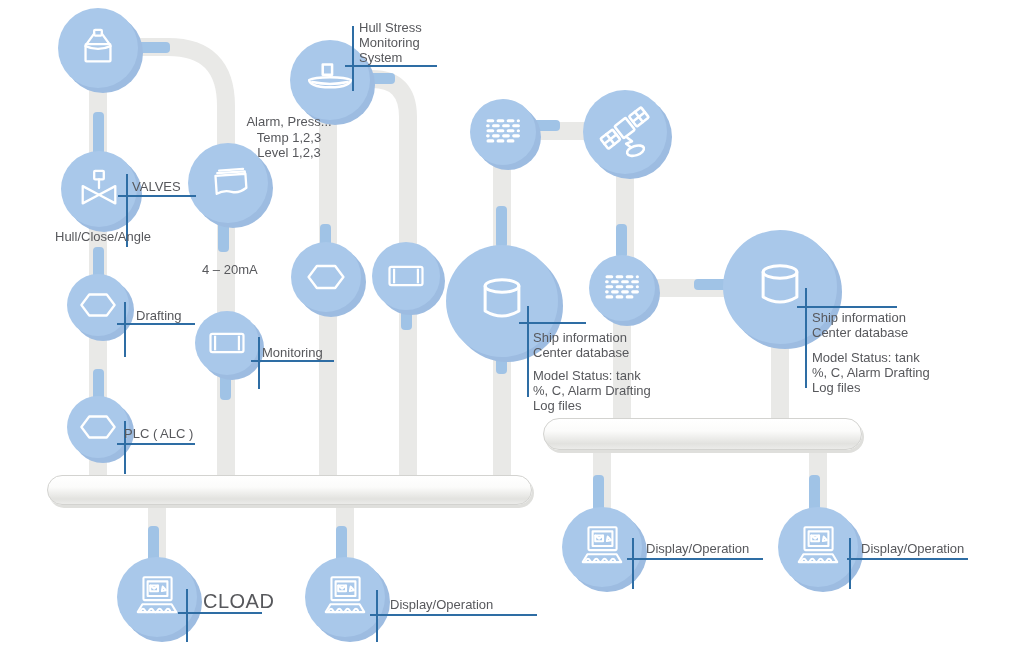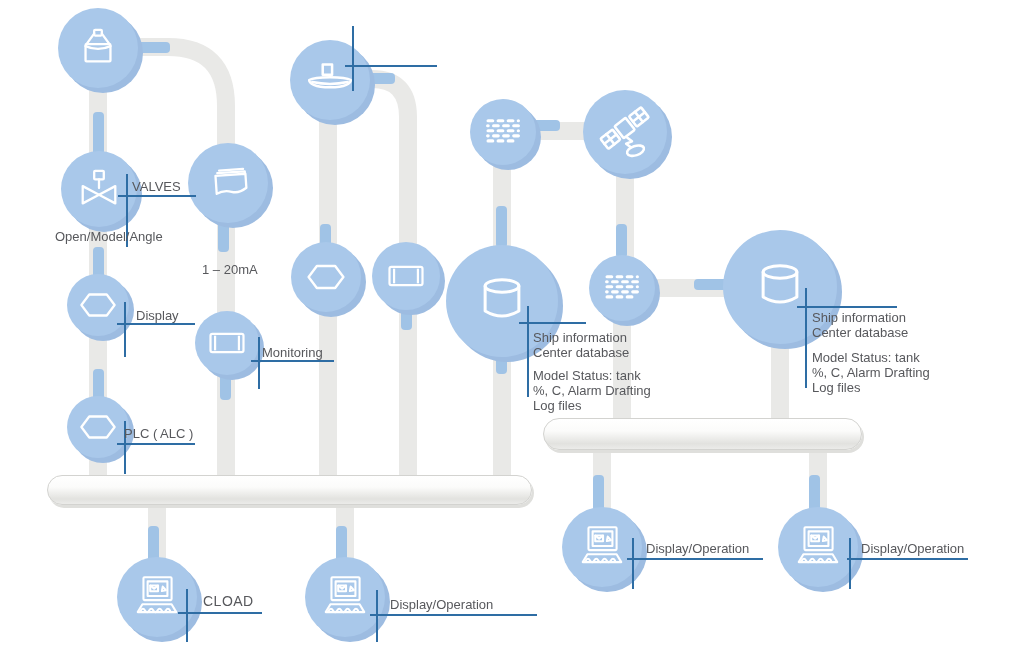--- a/index.html
+++ b/index.html
@@ -8,21 +8,21 @@
   #pipes{position:absolute;left:0;top:0;z-index:1;}
   .bus{position:absolute;z-index:2;border-radius:16px;
        background:linear-gradient(to bottom,#ffffff 0%,#fbfbfa 40%,#e2e2df 82%,#ebebe9 100%);
        border:1.5px solid #d3d3d0;box-shadow:2px 3px 0 #dfdfdc;}
   .stub{position:absolute;z-index:3;background:#a0c3e6;border-radius:4px;}
   .node{position:absolute;z-index:4;border-radius:50%;background:#a9c8ea;
         box-shadow:5px 5px 0 #9dbce1;display:flex;align-items:center;justify-content:center;}
   .ic{display:block;}
   .lbl{position:absolute;z-index:5;color:#57585c;font-size:13px;line-height:15px;
        white-space:pre-line;}
-  .lbl.big{font-size:14px;letter-spacing:.5px;}
+  .lbl.big{font-size:20px;letter-spacing:.5px;}
   .lbl.ctr{text-align:center;}
   .hline{position:absolute;z-index:5;height:2px;background:#2e6da4;}
   .vline{position:absolute;z-index:5;width:2px;background:#2e6da4;}
 </style>
 </head>
 <body>
 
 <div id="stage">
 
   <svg width="0" height="0" style="position:absolute" aria-hidden="true">
@@ -237,39 +237,45 @@
   <div class="node" style="left:778px;top:507px;width:80px;height:80px">
     <svg class="ic" viewBox="0 0 48 48" width="50" height="50">
         <use href="#i-pc"></use>
       </svg>
   </div>
 
   <div class="hline" style="left:118px;top:195px;width:78px"></div>
   <div class="vline" style="left:126px;top:174px;height:73px"></div>
   <div class="lbl" style="left:132px;top:179px">VALVES</div>
 
-  <div class="lbl" style="left:55px;top:229px">Open/Model/Angle</div>
+  <div class="lbl" style="left:55px;top:229px">Hull/Close/Angle</div>
 
   <div class="hline" style="left:117px;top:323px;width:78px"></div>
   <div class="vline" style="left:124px;top:302px;height:55px"></div>
-  <div class="lbl" style="left:136px;top:308px">Display</div>
+  <div class="lbl" style="left:136px;top:308px">Drafting</div>
 
   <div class="hline" style="left:117px;top:443px;width:78px"></div>
   <div class="vline" style="left:124px;top:421px;height:53px"></div>
   <div class="lbl" style="left:124px;top:426px">PLC ( ALC )</div>
 
-  <div class="lbl" style="left:202px;top:262px">1 – 20mA</div>
+  <div class="lbl" style="left:202px;top:262px">4 – 20mA</div>
 
   <div class="hline" style="left:251px;top:360px;width:83px"></div>
   <div class="vline" style="left:258px;top:337px;height:52px"></div>
   <div class="lbl" style="left:262px;top:345px">Monitoring</div>
 
   <div class="hline" style="left:345px;top:65px;width:92px"></div>
   <div class="vline" style="left:352px;top:26px;height:65px"></div>
-
+  <div class="lbl" style="left:359px;top:20px">Hull Stress
+Monitoring
+System</div>
+
+  <div class="lbl ctr" style="left:243px;top:114px;width:92px;line-height:15.5px">Alarm, Press...
+Temp 1,2,3
+Level 1,2,3</div>
 
   <div class="hline" style="left:519px;top:322px;width:67px"></div>
   <div class="vline" style="left:527px;top:306px;height:91px"></div>
   <div class="lbl" style="left:533px;top:330px">Ship information
 Center database</div>
   <div class="lbl" style="left:533px;top:368px">Model Status: tank
 %, C, Alarm Drafting
 Log files</div>
 
   <div class="hline" style="left:797px;top:306px;width:100px"></div>

